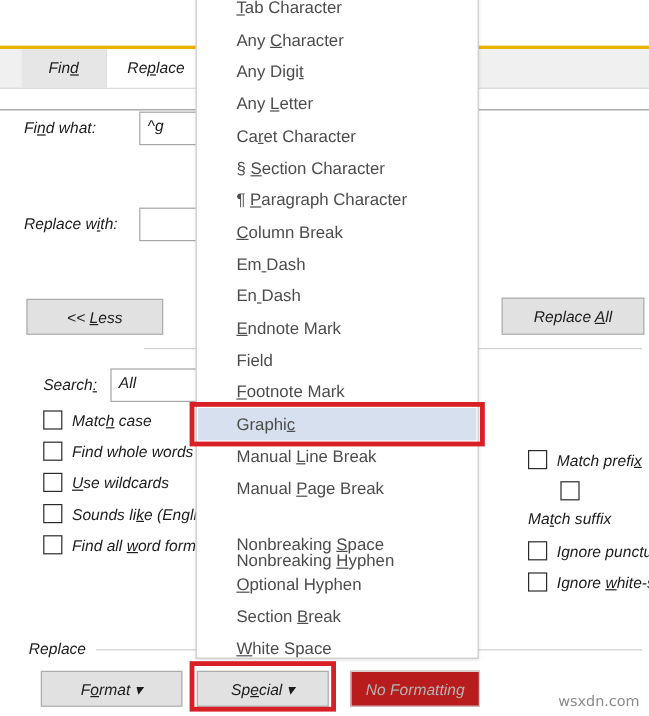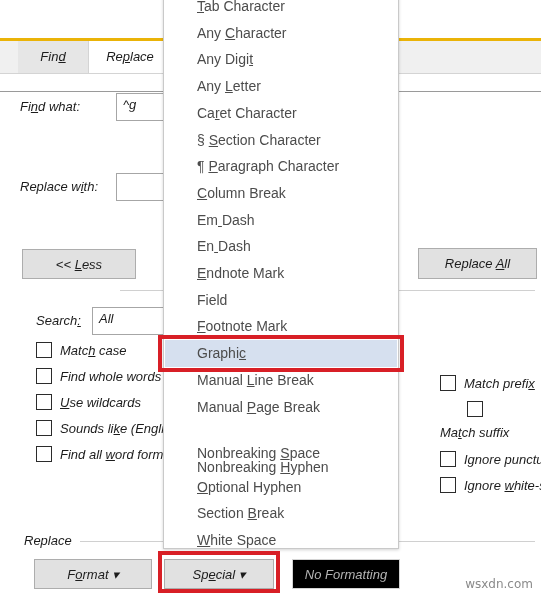--- a/index.html
+++ b/index.html
@@ -35,21 +35,21 @@
   .panel-sep{position:absolute;left:0;top:50px;width:541px;height:1px;background:#9a9a9a;}
 
   
   .field-label{position:absolute;font-size:13px;color:#1c1c1c;}
   .txtbox{position:absolute;background:#fff;border:1px solid #a6a6a6;}
   .txtbox .val{position:absolute;left:6px;top:3px;font-size:13px;color:#1c1c1c;}
 
   .btn{position:absolute;background:#e1e1e1;border:1px solid #adadad;
        font-size:13px;color:#1c1c1c;text-align:center;cursor:default;
        display:flex;align-items:center;justify-content:center;}
-  .btn.disabled{color:#b4b4b4;border-color:#d4d4d4;background:#000000;}
+  .btn.disabled{color:#b4b4b4;border-color:#d4d4d4;background:#b91c1c;}
 
   
   .group-title{position:absolute;font-size:13px;color:#1c1c1c;background:#fff;padding:0 4px;}
   .group-line{position:absolute;height:1px;background:#d0d0d0;}
 
   
   .cbrow{position:absolute;display:flex;align-items:center;gap:8px;}
   .cbox{width:14px;height:14px;border:1px solid #2b2b2b;background:#fff;flex:0 0 auto;}
   .cblabel{font-size:13px;color:#1c1c1c;white-space:nowrap;}
 

